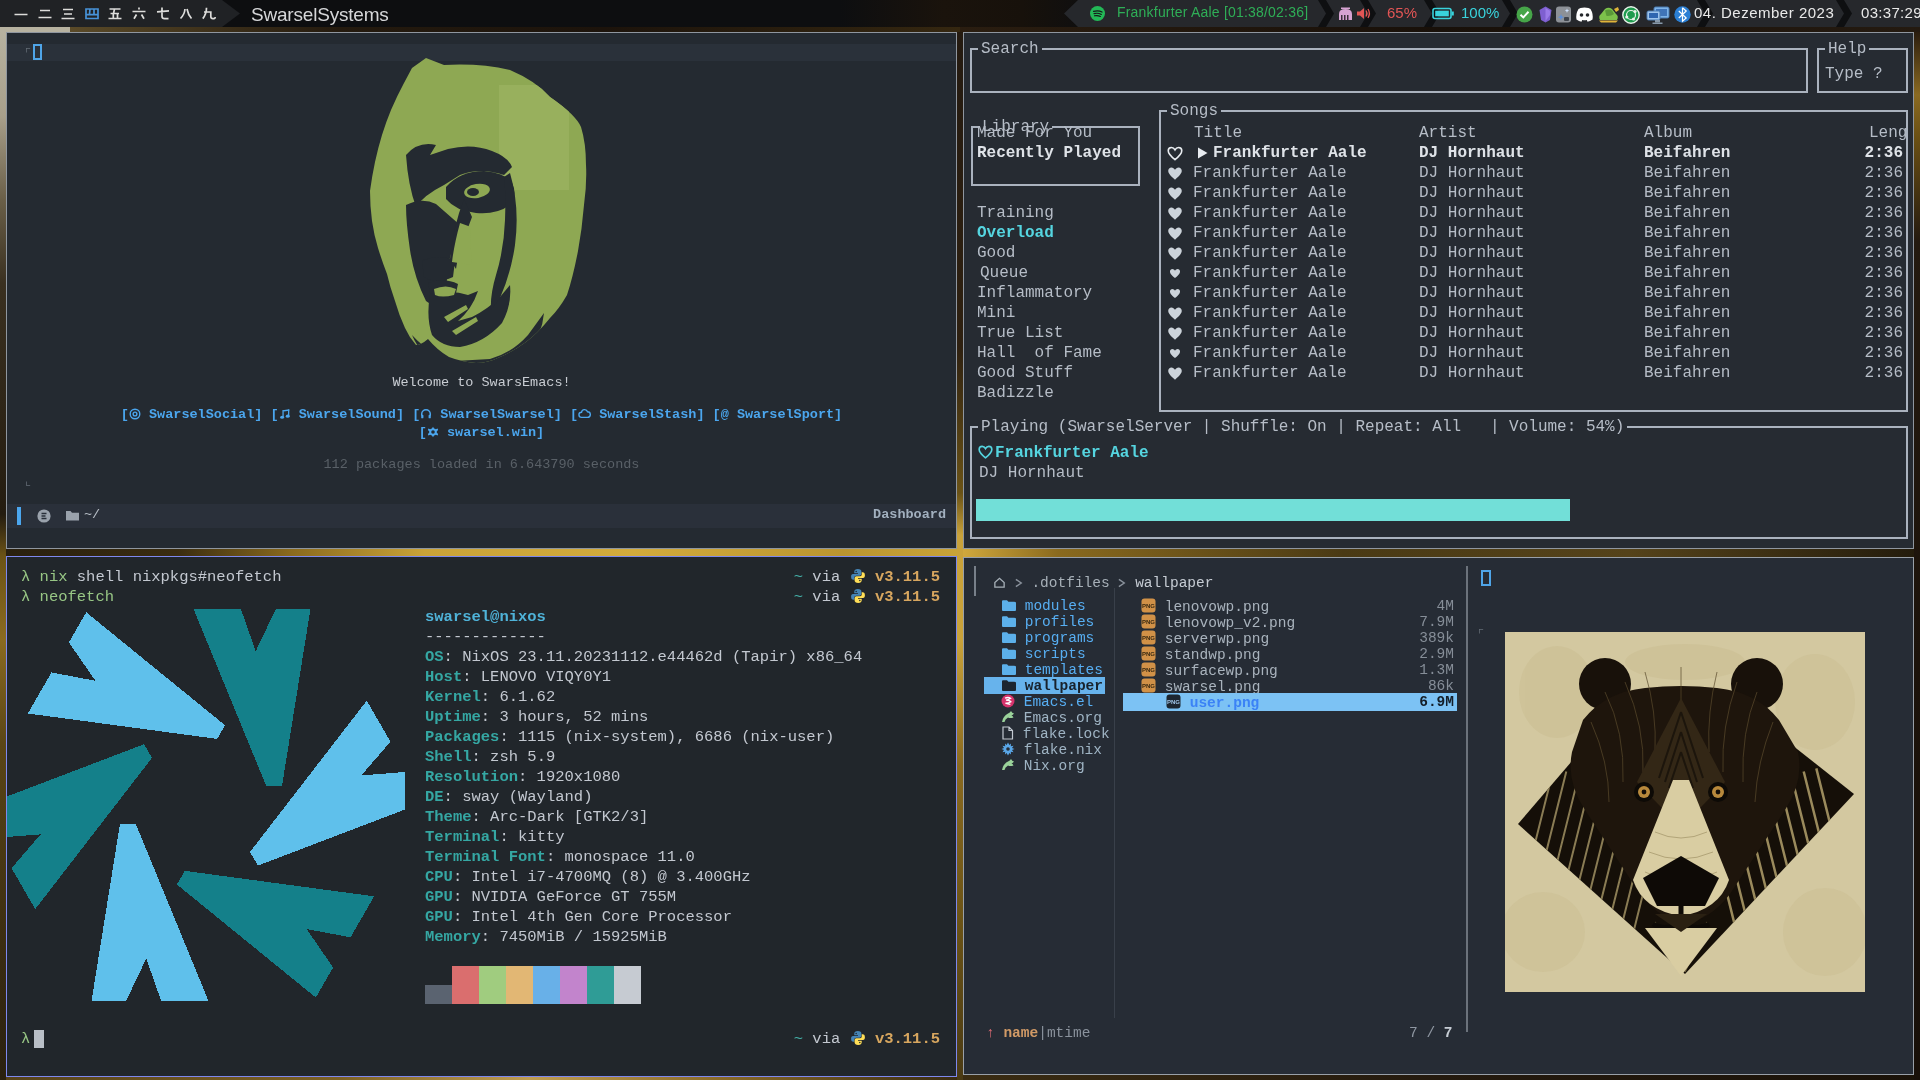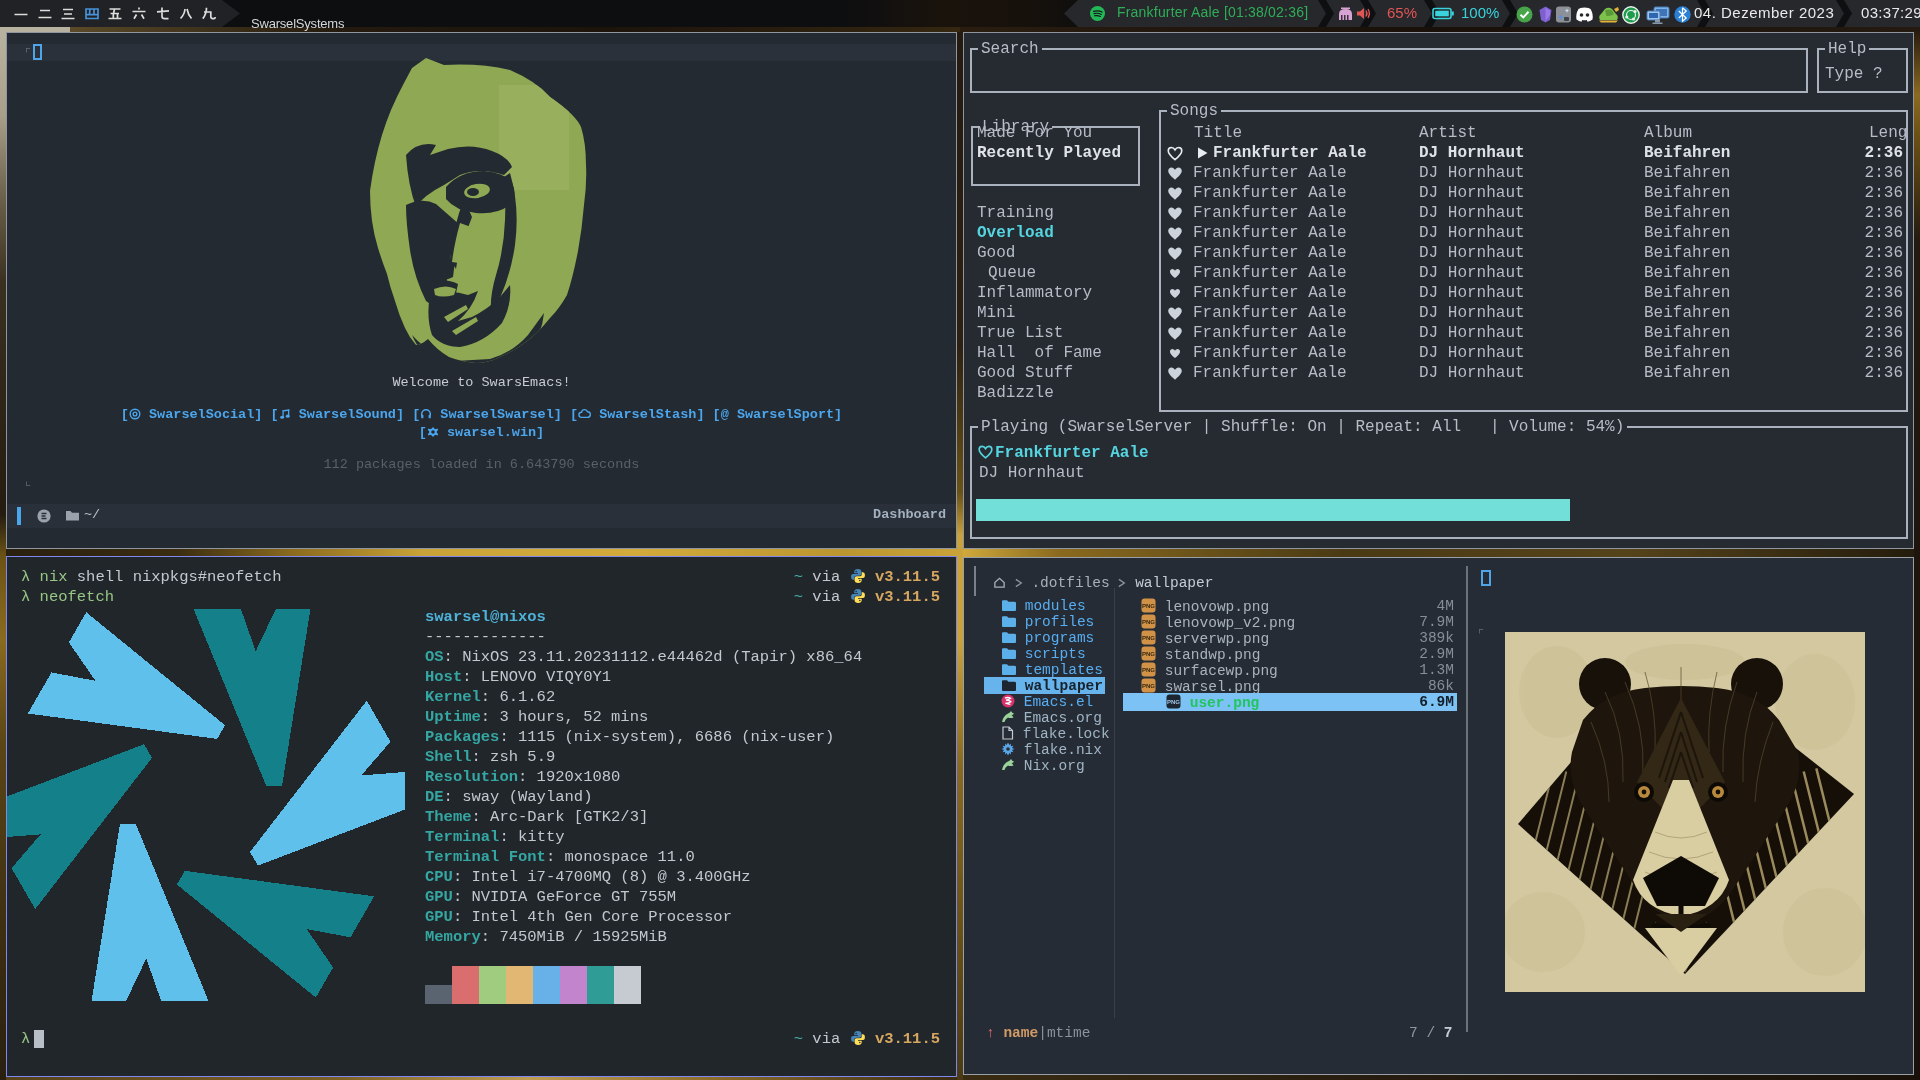--- a/index.html
+++ b/index.html
@@ -8,21 +8,21 @@
   .abs { position:absolute; }
   svg { display:block; }
 
   
   #bar { position:absolute; left:0; top:0; width:1920px; height:27px; background:#0d0e10; }
   #barbrown { position:absolute; left:840px; top:0; width:260px; height:27px;
     background:linear-gradient(90deg,#0d0e10,#1a130c 40%,#17110b 70%,#0d0e10); }
   #ws { position:absolute; left:0; top:0; width:240px; height:27px; background:#202225;
         clip-path:polygon(0 0, 222px 0, 240px 13.5px, 222px 27px, 0 27px); }
   .wsg { position:absolute; top:6px; }
-  #barttl { position:absolute; left:251px; top:16px; font-size:13px; color:#d6d7d9; font-family:"Liberation Sans",sans-serif; letter-spacing:-0.2px; }
+  #barttl { position:absolute; left:251px; top:4px; font-size:19px; color:#d6d7d9; font-family:"Liberation Sans",sans-serif; letter-spacing:-0.2px; }
   #barright { position:absolute; left:1064px; top:0; width:856px; height:27px; background:#26282c; clip-path:polygon(14px 0, 856px 0, 856px 27px, 14px 27px, 0 13.5px); }
   .sep { position:absolute; top:0; width:16px; height:27px; background:#0e0f11;
          clip-path:polygon(0 0, 50% 0, 100% 50%, 50% 100%, 0 100%, 50% 50%); }
   .bartxt { position:absolute; top:4px; font-size:14.5px; white-space:pre; font-family:"Liberation Sans",sans-serif; }
   .bico { position:absolute; top:6px; }
 
   
   .win { position:absolute; overflow:hidden; }
 
   
@@ -306,21 +306,21 @@
     <div class="trow" style="left:6px;top:14px;">Type ?</div>
   </div>
   <div class="tbox" style="left:7px;top:93px;width:169px;height:60px;text-decoration:underline;">
       <span class="lbl">Library</span>
     </div>
   <div class="trow" style="left:13px;top:90px;">Made For You</div>
   <div class="trow bold white" style="left:13px;top:110px;">Recently Played</div>
   <div class="trow" style="left:13px;top:170px;">Training</div>
   <div class="trow bold cyan" style="left:13px;top:190px;">Overload</div>
   <div class="trow" style="left:13px;top:210px;">Good</div>
-  <div class="trow" style="left:24px;top:230px;">Queue</div>
+  <div class="trow" style="left:16px;top:230px;">Queue</div>
   <div class="trow" style="left:13px;top:250px;">Inflammatory</div>
   <div class="trow" style="left:13px;top:270px;">Mini</div>
   <div class="trow" style="left:13px;top:290px;">True List</div>
   <div class="trow" style="left:13px;top:310px;">Hall  of Fame</div>
   <div class="trow" style="left:13px;top:330px;">Good Stuff</div>
   <div class="trow" style="left:13px;top:350px;">Badizzle</div>
   <div class="tbox" style="left:195px;top:77px;width:749px;height:302px;">
       <span class="lbl">Songs</span>
     </div>
   <div class="trow" style="left:230px;top:90px;">Title</div>
@@ -558,21 +558,21 @@
         <rect x="0.5" y="0.5" width="14" height="14" rx="3" fill="#d19147"></rect>
         <text x="7.5" y="10" font-size="6" font-family="Liberation Sans" font-weight="bold" fill="#3a2a12" text-anchor="middle">PNG</text>
       </svg> surfacewp.png</div>
   <div class="drow" style="left:400px;top:104px;color:#868e98;width:90px;text-align:right;">1.3M</div>
   <div class="drow" style="left:177px;top:120px;color:#a9b3bd;"><svg style="display:inline-block;vertical-align:-2px" width="15" height="15" viewBox="0 0 15 15">
         <rect x="0.5" y="0.5" width="14" height="14" rx="3" fill="#d19147"></rect>
         <text x="7.5" y="10" font-size="6" font-family="Liberation Sans" font-weight="bold" fill="#3a2a12" text-anchor="middle">PNG</text>
       </svg> swarsel.png</div>
   <div class="drow" style="left:400px;top:120px;color:#868e98;width:90px;text-align:right;">86k</div>
   <div class="abs" style="left:159px;top:135px;width:334px;height:18px;background:#7cc2f4;"></div>
-  <div class="drow" style="left:177px;top:136px;color:#22c55e;font-weight:bold;padding-left:25px;"><svg style="display:inline-block;vertical-align:-2px" width="15" height="15" viewBox="0 0 15 15">
+  <div class="drow" style="left:177px;top:136px;color:#3b82f6;font-weight:bold;padding-left:25px;"><svg style="display:inline-block;vertical-align:-2px" width="15" height="15" viewBox="0 0 15 15">
         <rect x="0.5" y="0.5" width="14" height="14" rx="3" fill="#1d2630"></rect>
         <text x="7.5" y="10" font-size="6" font-family="Liberation Sans" font-weight="bold" fill="#9fc4e8" text-anchor="middle">PNG</text>
       </svg> user.png</div>
   <div class="drow" style="left:400px;top:136px;color:#141e28;font-weight:bold;width:90px;text-align:right;">6.9M</div>
   <div class="abs" style="left:517px;top:12px;width:10px;height:16px;border:2px solid #4fa5e8;"></div>
   <div class="cm" style="left:513px;top:68px;">⌜</div>
   <svg class="abs" style="left:541px;top:74px;" width="360" height="360" viewBox="0 0 360 360">
     <defs>
       <clipPath id="diam">
           <polygon points="13,192 97,94 263,94 349,162 180,342"></polygon>

